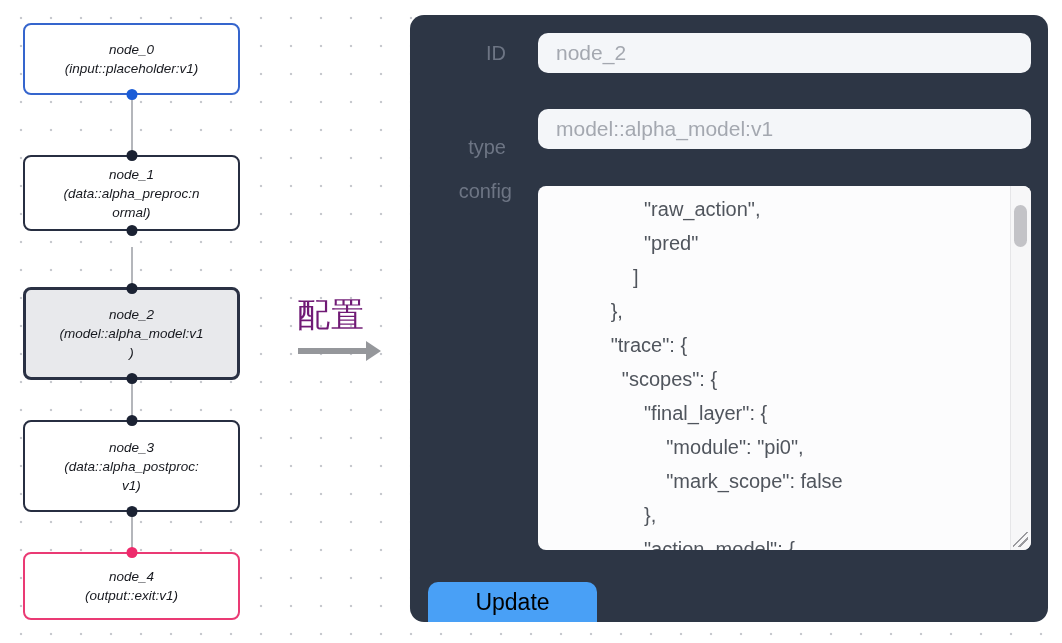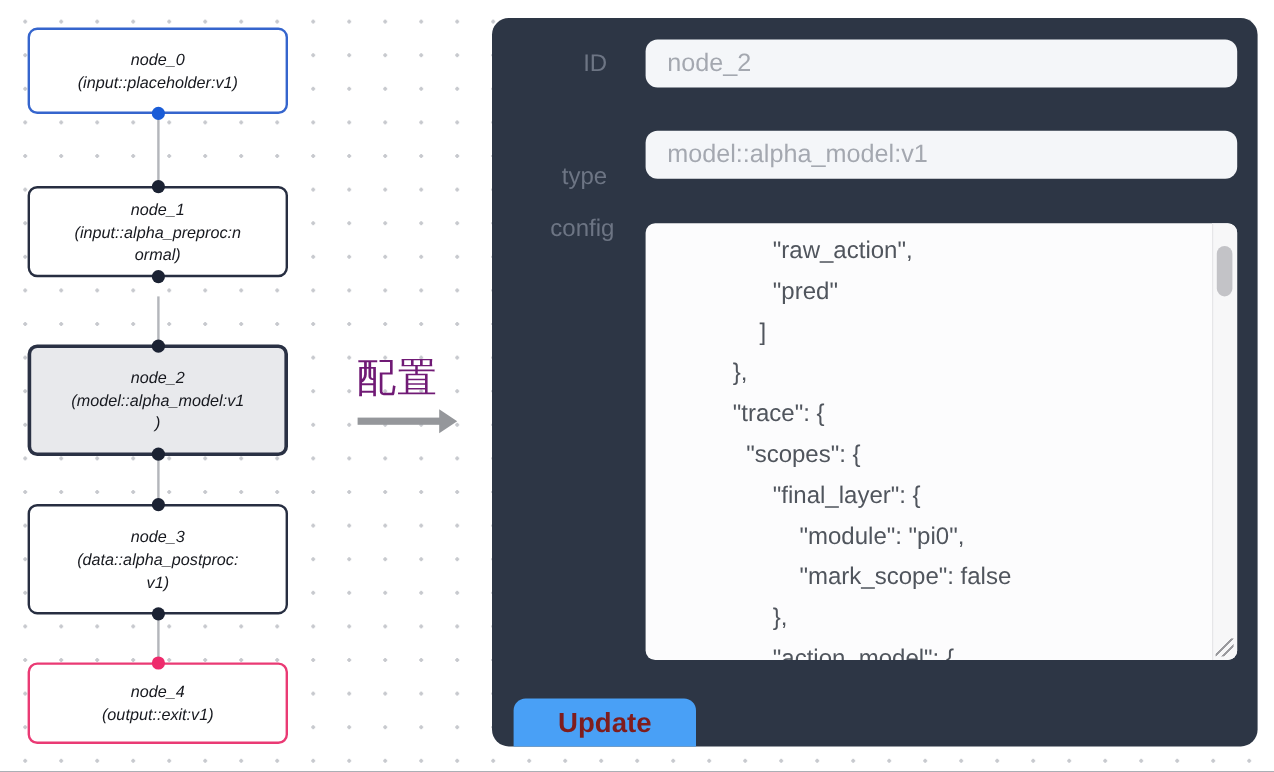--- a/index.html
+++ b/index.html
@@ -108,24 +108,24 @@
   }
   .resize-grip {
     position:absolute; right:3px; bottom:3px; width:15px; height:15px;
     background:
       linear-gradient(135deg,
         transparent 0 44%, #9a9a9e 44% 52%, transparent 52% 66%,
         #9a9a9e 66% 74%, transparent 74%);
   }
 
   .update-btn {
-    position:absolute; left:18px; bottom:-10px; width:152px; height:50px;
+    position:absolute; left:18px; bottom:-10px; width:169px; height:50px;
     background:#49a0f6; border:none; border-radius:10px;
     font-family:"Liberation Sans","DejaVu Sans",sans-serif;
-    font-size:23px; font-weight:bold; color:#7f1d1d;
+    font-size:23px; font-weight:normal; color:#000000;
     padding-bottom:10px; cursor:pointer;
   }
 </style>
 </head>
 <body>
 
 <div class="dot-grid"></div>
 
 <div class="stage">
 
@@ -136,21 +136,21 @@
 
   <div class="node n0">
     <span class="line">node_0</span>
     <span class="line">(input::placeholder:v1)</span>
     <span class="port bottom blue"></span>
   </div>
 
   <div class="node n1">
     <span class="port top"></span>
     <span class="line">node_1</span>
-    <span class="line">(input::alpha_preproc:n</span>
+    <span class="line">(data::alpha_preproc:n</span>
     <span class="line">ormal)</span>
     <span class="port bottom"></span>
   </div>
 
   <div class="node n2">
     <span class="port top"></span>
     <span class="line">node_2</span>
     <span class="line">(model::alpha_model:v1</span>
     <span class="line">)</span>
     <span class="port bottom"></span>

